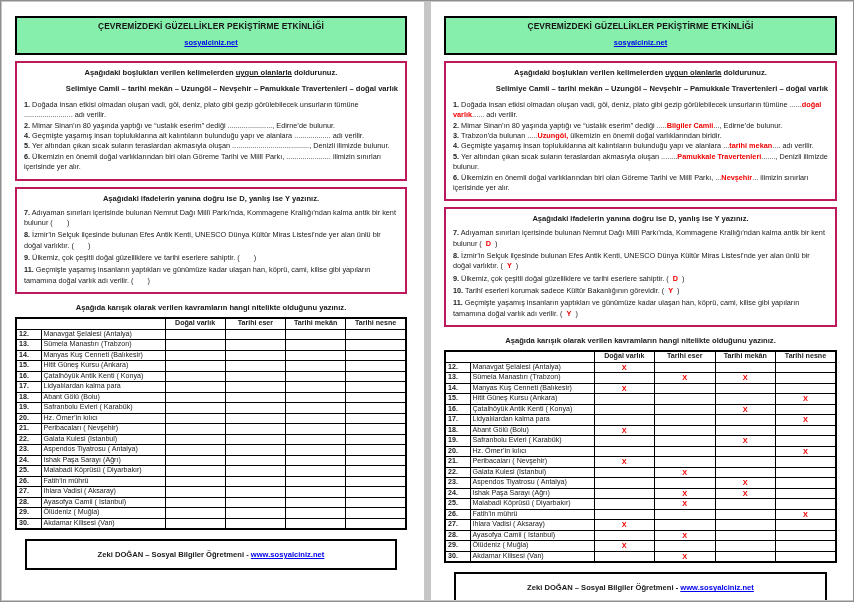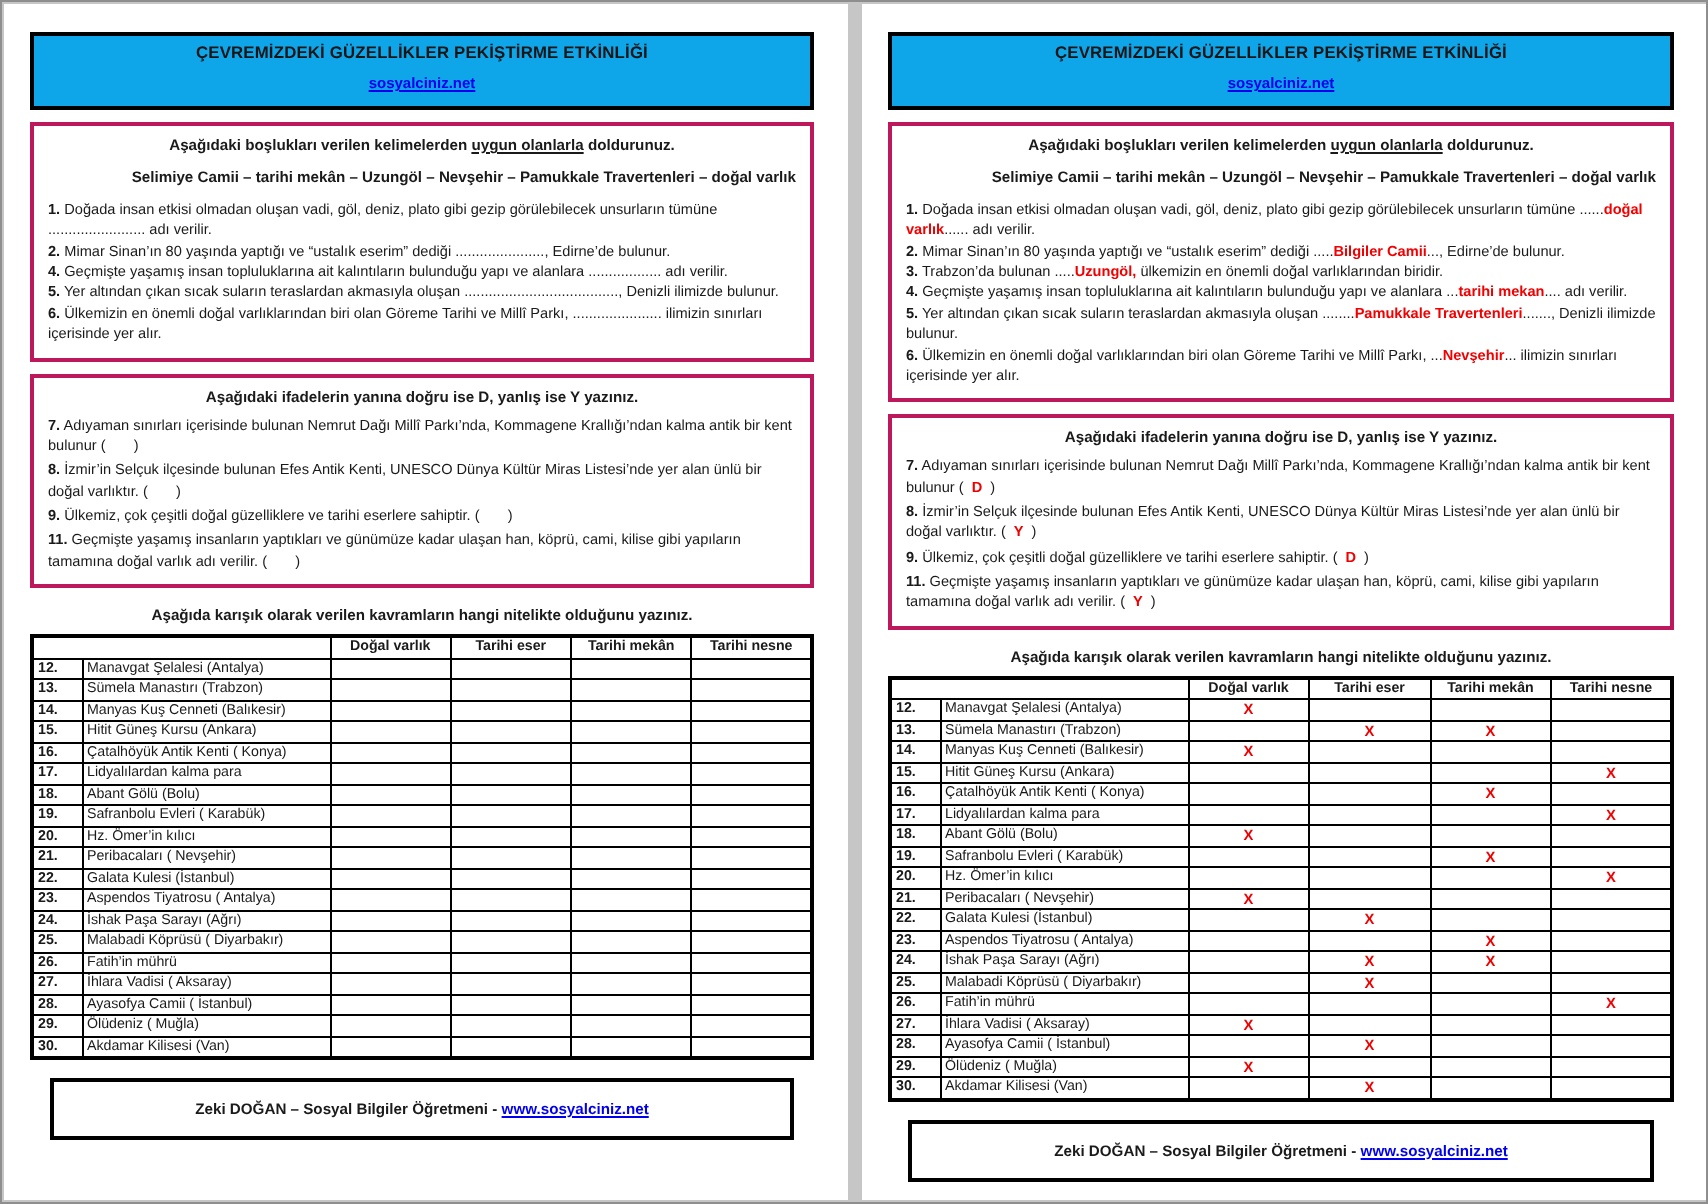--- a/index.html
+++ b/index.html
@@ -10,21 +10,21 @@
     overflow:hidden;
   }
   .page {
     position:absolute; top:1px; height:598px; background:#ffffff;
     box-sizing:border-box; padding:14px 17px 0 13px; overflow:hidden;
   }
   .page.left  { left:1px;   width:422px; }
   .page.right { left:430px; width:423px; }
 
   .title-box {
-    border:2px solid #000; background:#0ea5e9;
+    border:2px solid #000; background:#86efac;
     text-align:center; padding:3px 2px 4px;
   }
   .title-main { font-weight:bold; font-size:8.4px; letter-spacing:.1px; color:#151515; }
   .title-link, .footer-link {
     font-weight:bold; color:#0000ee; text-decoration:underline; cursor:pointer;
   }
   .title-link { font-size:7.5px; display:inline-block; margin-top:1px; }
 
   .box { border:2px solid #be185d; margin-top:6px; padding:5px 7px 6px; }
   .center-bold { text-align:center; font-weight:bold; font-size:7.6px; }
@@ -323,20 +323,21 @@
 
     <div class="box">
       <div class="center-bold">Aşağıdaki ifadelerin yanına doğru ise D, yanlış ise Y yazınız.</div>
       <div class="dy-items">
   <div class="dy-item"><span class="b">7.</span><span> Adıyaman sınırları içerisinde bulunan Nemrut Dağı Millî Parkı’nda, Kommagene Krallığı’ndan kalma antik bir kent bulunur (</span><span class="dy-ans red">D</span><span>)</span></div>
 
   <div class="dy-item"><span class="b">8.</span><span> İzmir’in Selçuk ilçesinde bulunan Efes Antik Kenti, UNESCO Dünya Kültür Miras Listesi’nde yer alan ünlü bir doğal varlıktır. (</span><span class="dy-ans red">Y</span><span>)</span></div>
 
   <div class="dy-item"><span class="b">9.</span><span> Ülkemiz, çok çeşitli doğal güzelliklere ve tarihi eserlere sahiptir. (</span><span class="dy-ans red">D</span><span>)</span></div>
 
+  <div class="dy-item"><span class="b">10.</span><span> Tarihî eserleri korumak sadece Kültür Bakanlığının görevidir. (</span><span class="dy-ans red">Y</span><span>)</span></div>
 
   <div class="dy-item"><span class="b">11.</span><span> Geçmişte yaşamış insanların yaptıkları ve günümüze kadar ulaşan han, köprü, cami, kilise gibi yapıların tamamına doğal varlık adı verilir. (</span><span class="dy-ans red">Y</span><span>)</span></div>
 </div>
     </div>
 
     <div class="center-bold sec3-heading">Aşağıda karışık olarak verilen kavramların hangi nitelikte olduğunu yazınız.</div>
 
     <table class="concept-table">
       <colgroup>
         <col class="col-num">

